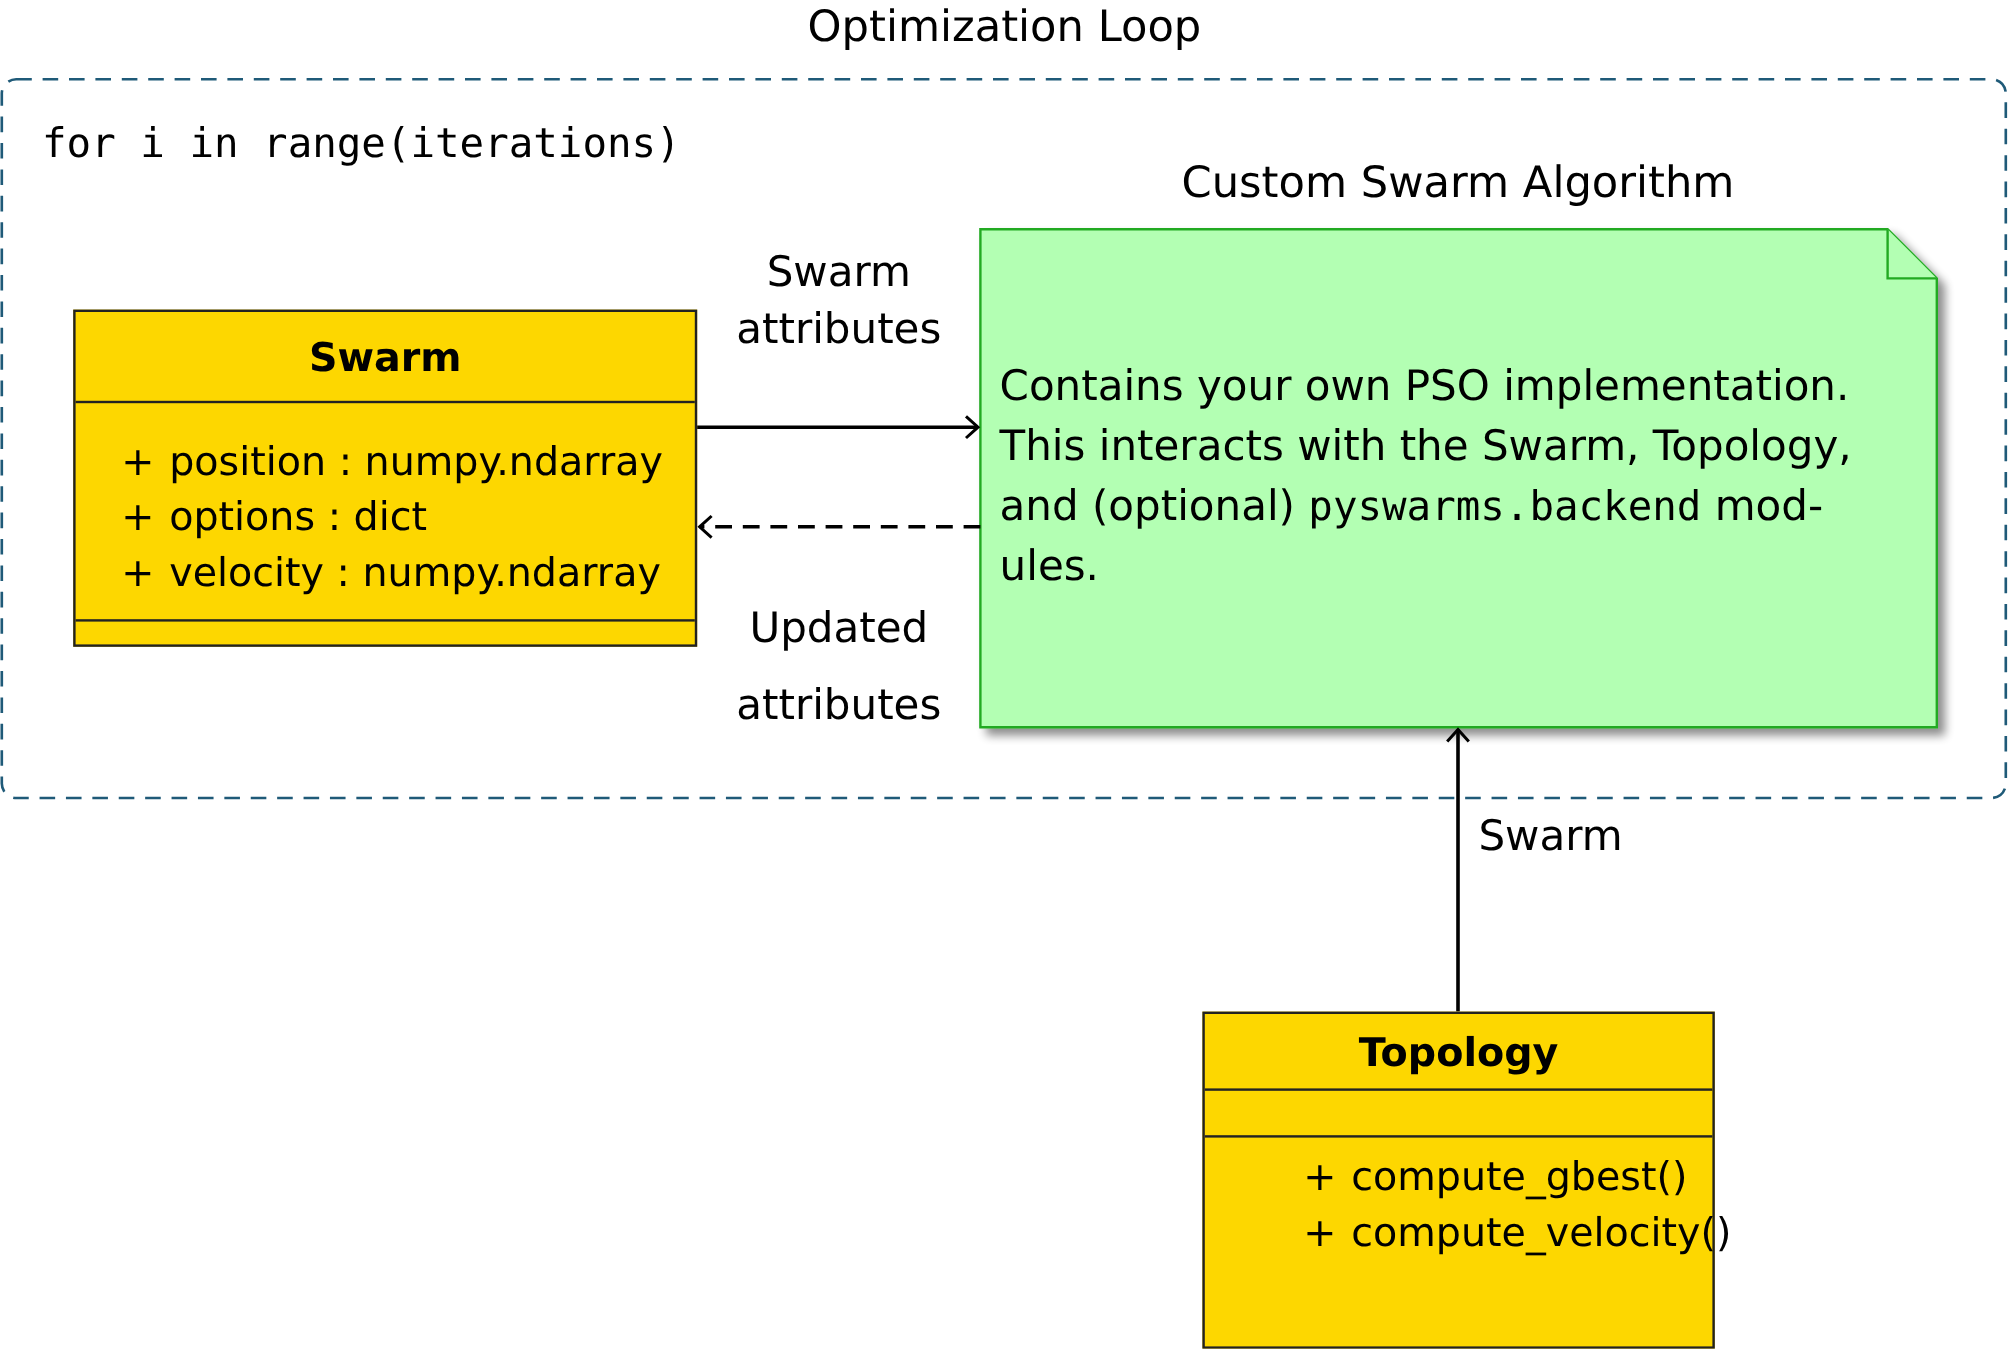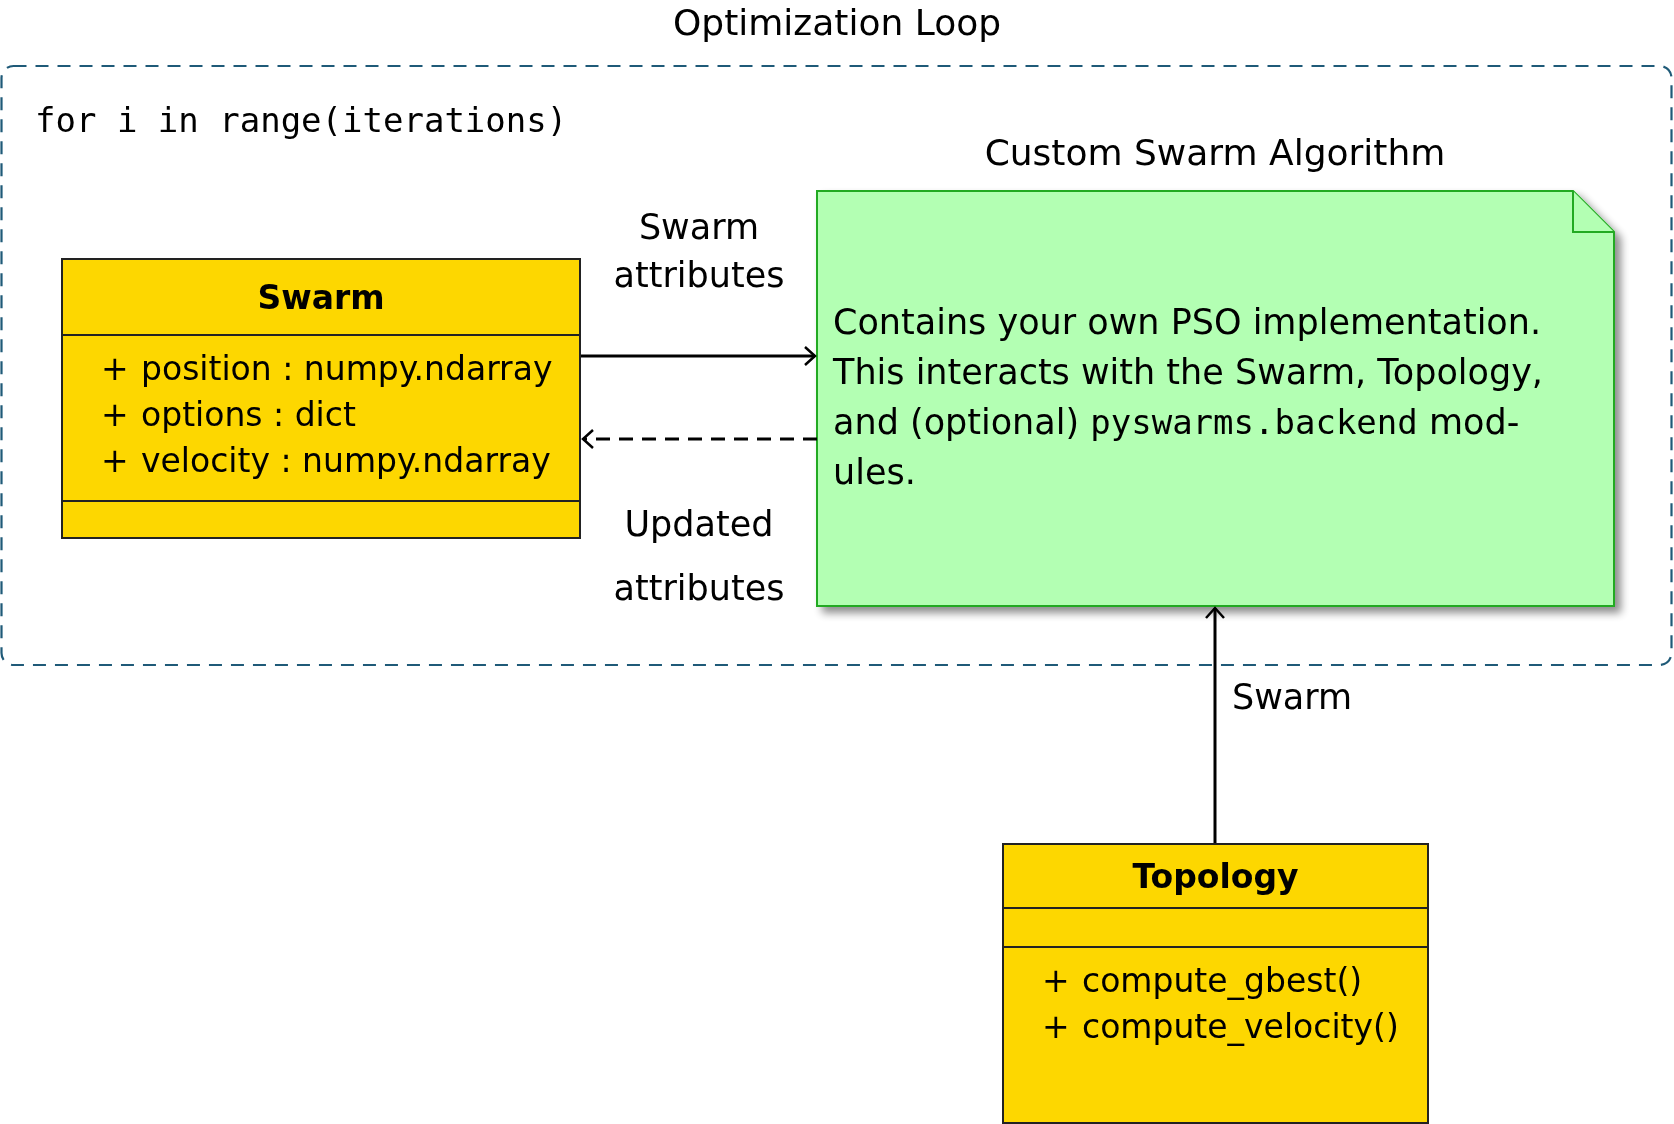--- a/index.html
+++ b/index.html
@@ -63,21 +63,21 @@
 <div class="abs mono" style="left:35px; top:100px; font-size:34px;">for i in range(iterations)</div>
 
 <div class="abs title" style="left:1215px; top:132px;">Custom Swarm Algorithm</div>
 
 <div class="note-text">
   <span>Contains your own PSO implementation. This interacts with the Swarm, Topology, and (optional) </span><span class="mono" style="font-size:34px;">pyswarms.backend</span><span> mod-ules.</span>
 </div>
 
 <div class="umlbox" style="left:61px; top:258px; width:520px; height:281px;">
   <div class="hdr" style="height:76px;">Swarm</div>
-  <div class="sec" style="height:166px; padding-top:10px; box-sizing:border-box;">
+  <div class="sec" style="height:166px; padding-top:10px; box-sizing:border-box;margin-top:16px;">
     <div class="row"><span class="plus">+</span><span>position : numpy.ndarray</span></div>
     <div class="row"><span class="plus">+</span><span>options : dict</span></div>
     <div class="row"><span class="plus">+</span><span>velocity : numpy.ndarray</span></div>
   </div>
   <div class="sec" style="height:35px;"></div>
 </div>
 
 <div class="abs label" style="left:699px; top:203px;">
   <div>Swarm</div>
   <div>attributes</div>
@@ -86,17 +86,17 @@
   <div>Updated</div>
   <div style="margin-top:16px;">attributes</div>
 </div>
 <div class="abs label-left" style="left:1232px; top:672px;">
   <div>Swarm</div>
 </div>
 
 <div class="umlbox" style="left:1002px; top:843px; width:427px; height:281px;">
   <div class="hdr" style="height:64px;">Topology</div>
   <div class="sec" style="height:39px;"></div>
-  <div class="sec" style="padding-top:10px;">
+  <div class="sec" style="padding-top:10px;margin-left:44px;">
     <div class="row"><span class="plus">+</span><span>compute_gbest()</span></div>
     <div class="row"><span class="plus">+</span><span>compute_velocity()</span></div>
   </div>
 </div>
 
 </body></html>

